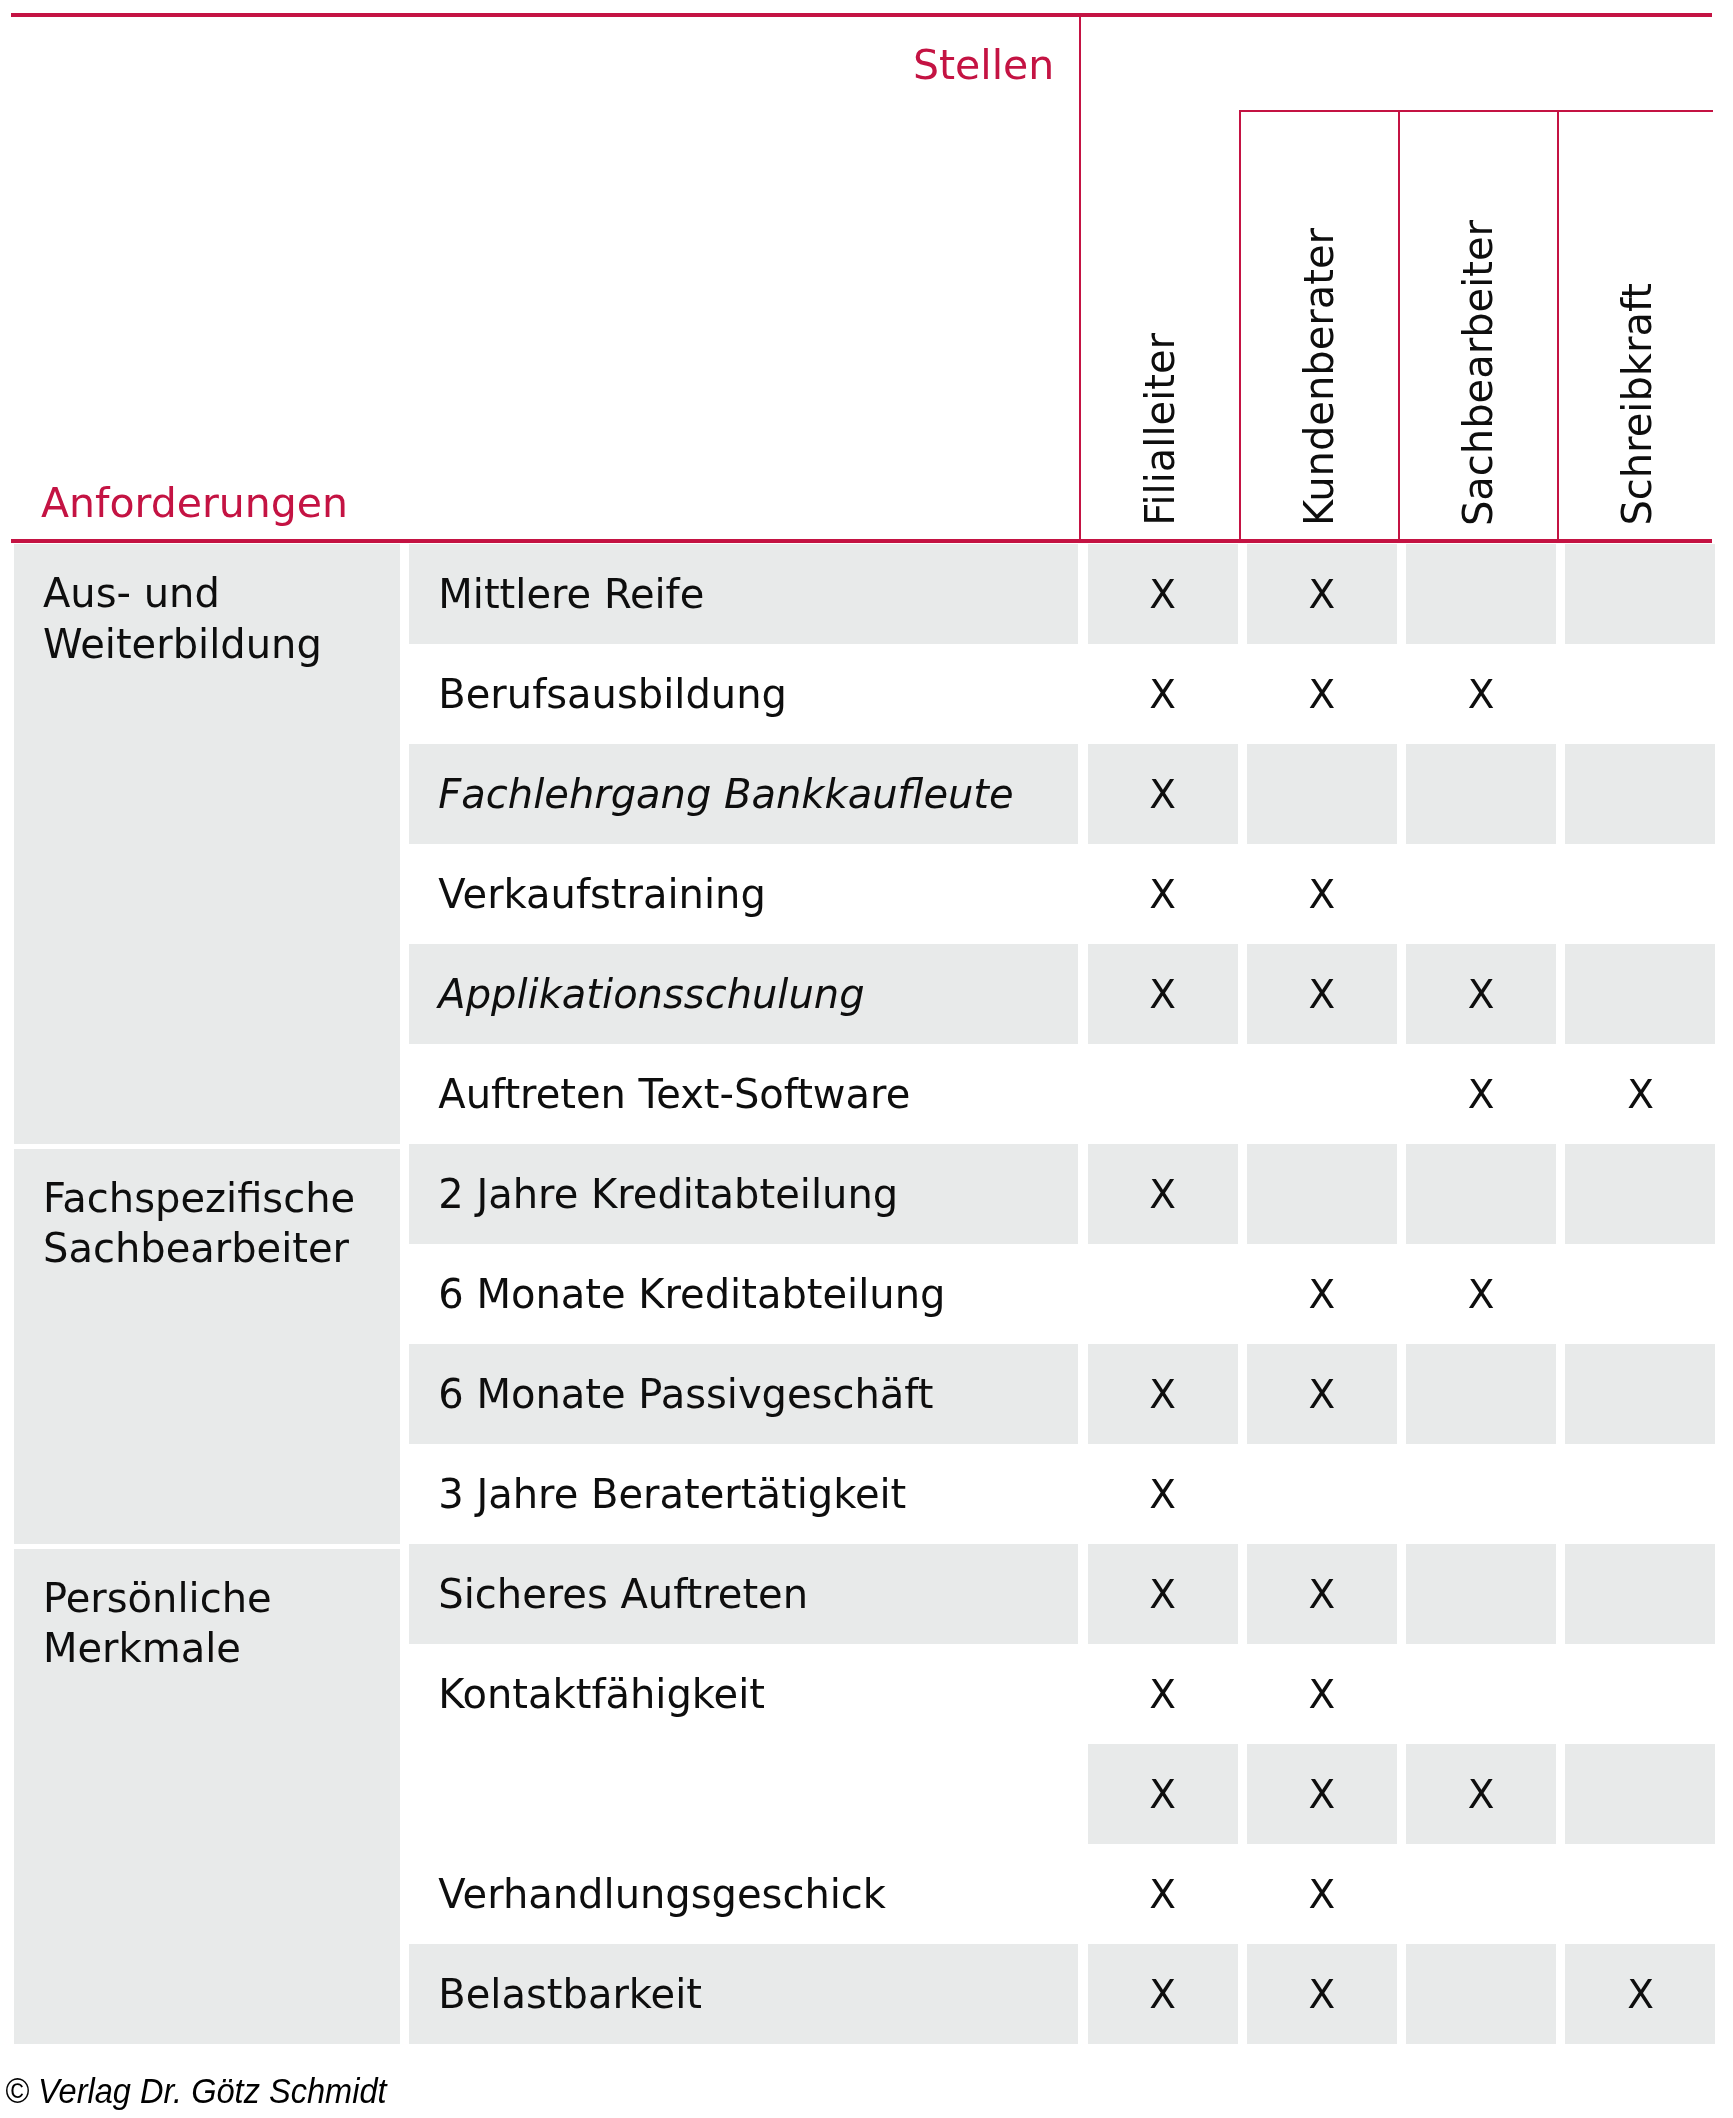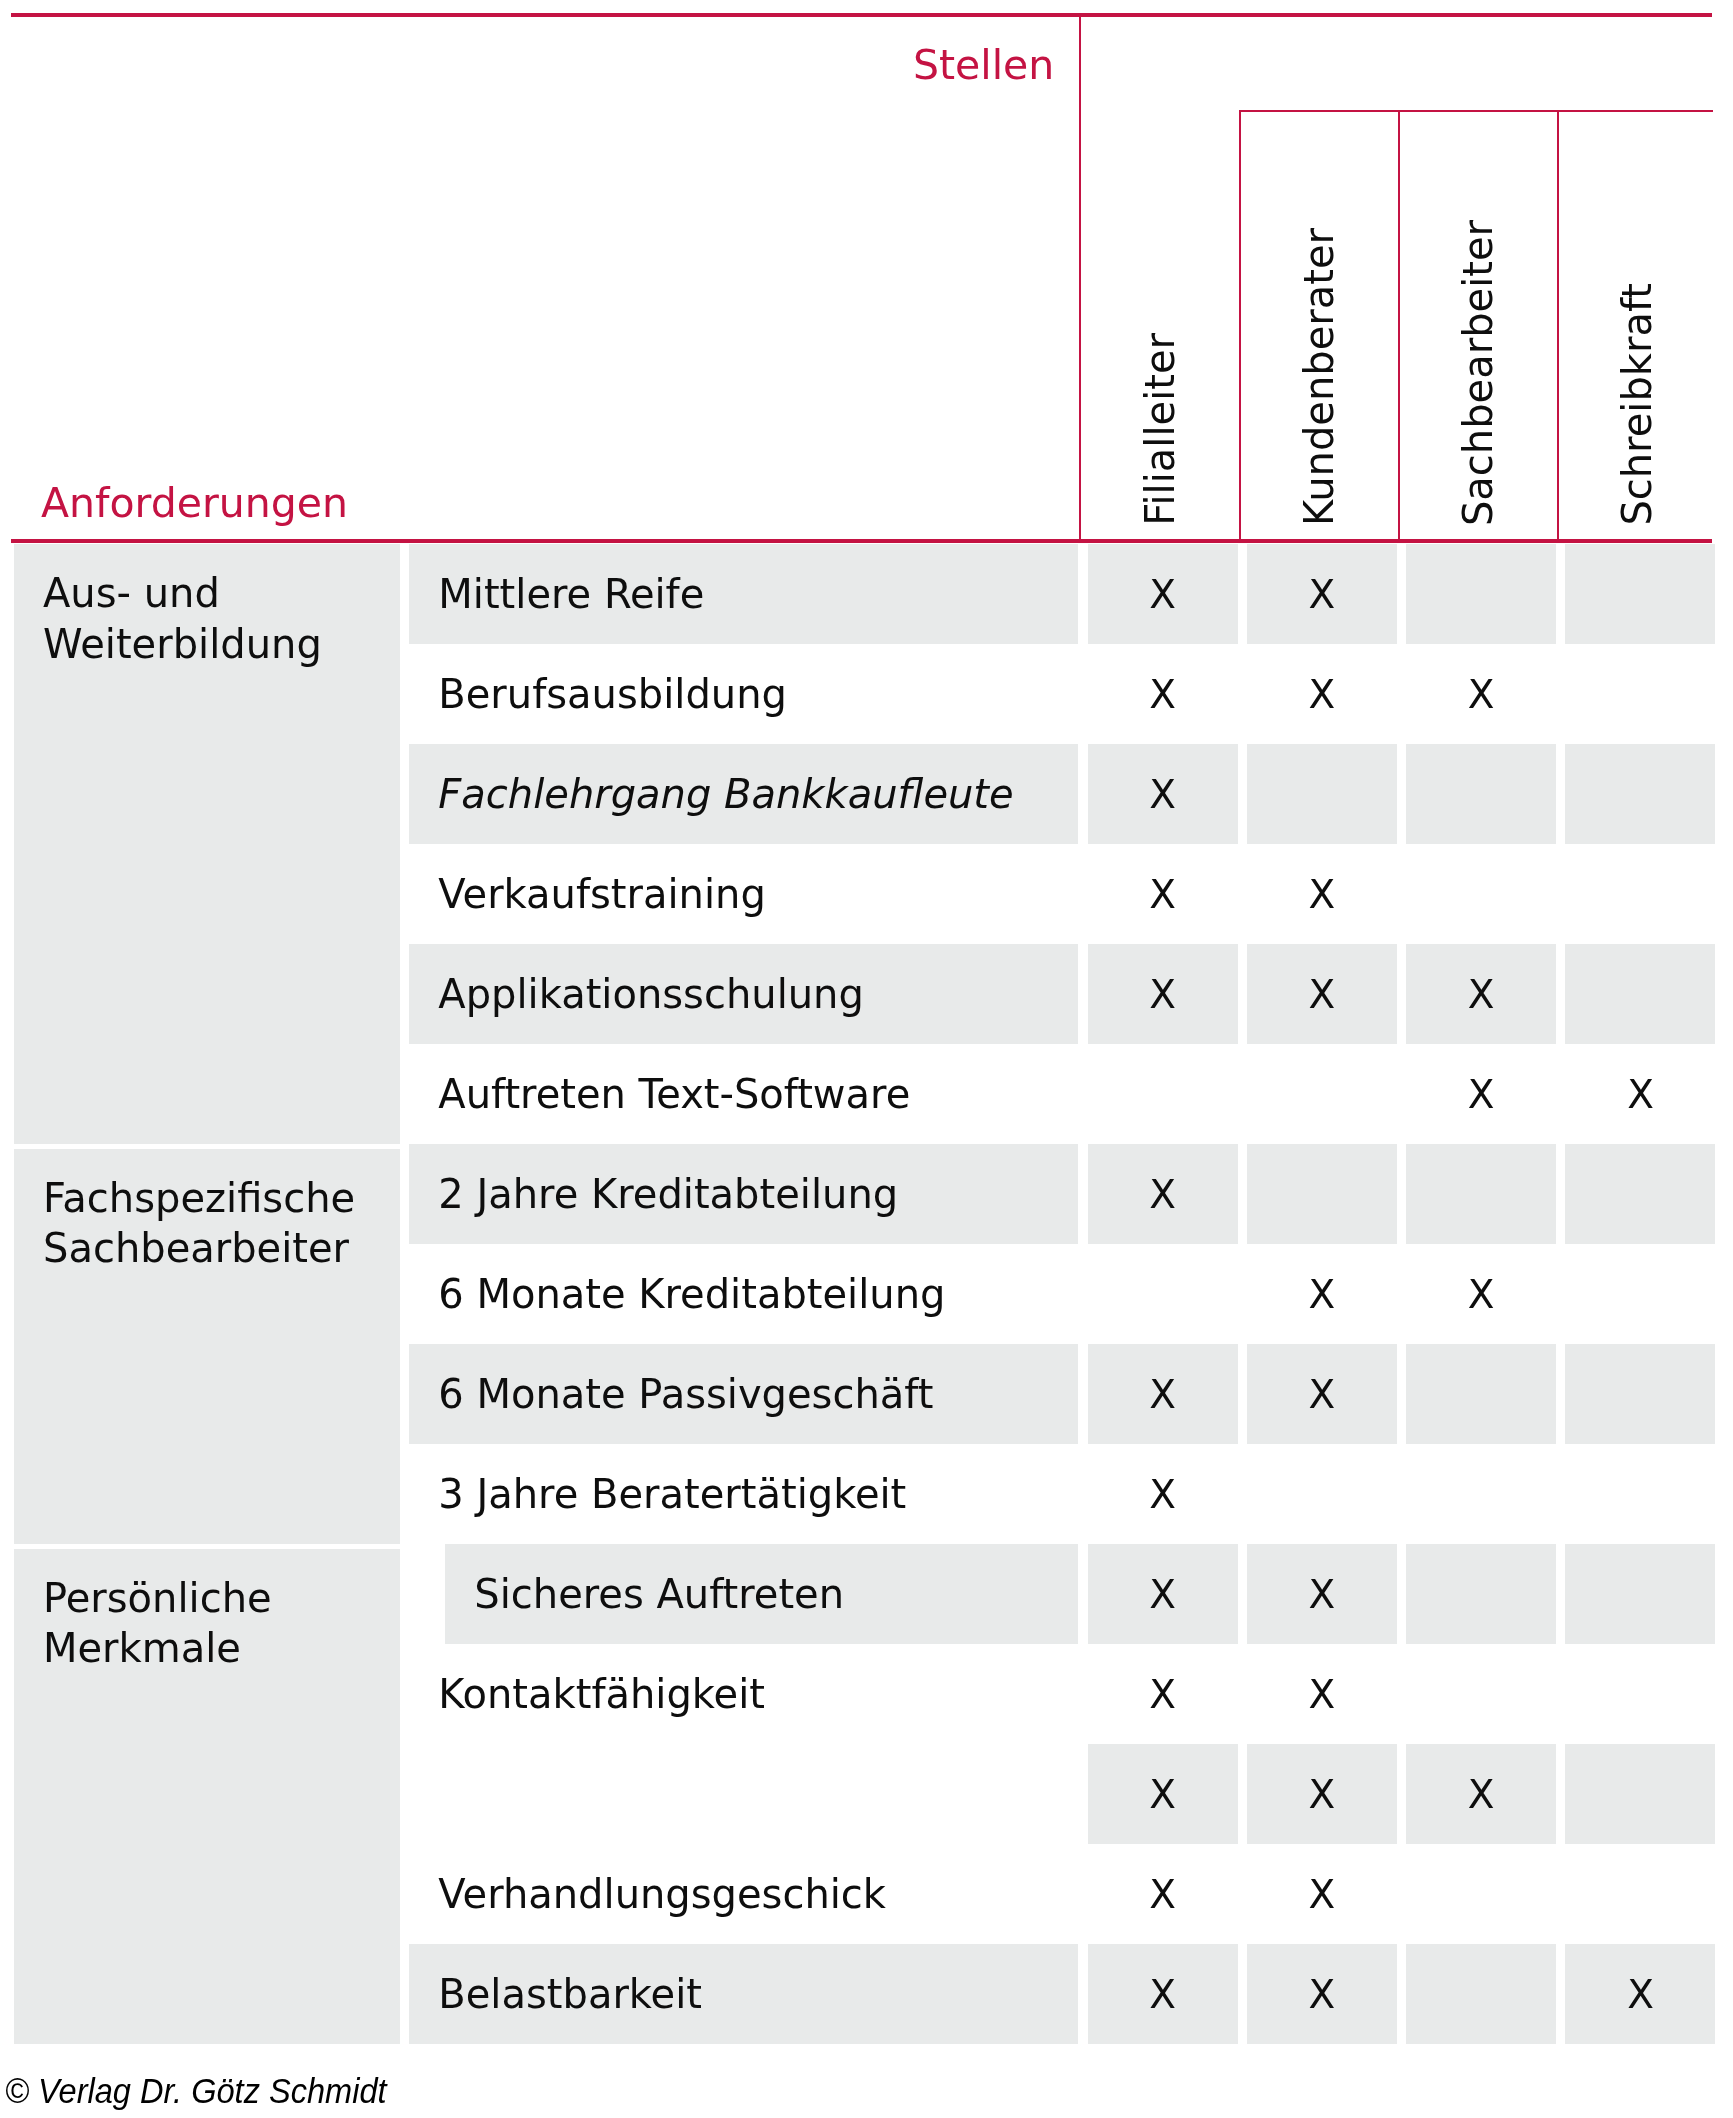--- a/index.html
+++ b/index.html
@@ -131,21 +131,21 @@
       <div class="cell lbl shaded" style="grid-row: 3; font-style: italic;">Fachlehrgang Bankkaufleute</div>
       <div class="cell mark shaded" style="grid-area: 3 / 3;">X</div>
       <div class="cell mark shaded" style="grid-area: 3 / 4;"></div>
       <div class="cell mark shaded" style="grid-area: 3 / 5;"></div>
       <div class="cell mark shaded" style="grid-area: 3 / 6;"></div>
       <div class="cell lbl" style="grid-row: 4;">Verkaufstraining</div>
       <div class="cell mark" style="grid-area: 4 / 3;">X</div>
       <div class="cell mark" style="grid-area: 4 / 4;">X</div>
       <div class="cell mark" style="grid-area: 4 / 5;"></div>
       <div class="cell mark" style="grid-area: 4 / 6;"></div>
-      <div class="cell lbl shaded" style="grid-row: 5;">Applikationsschulung</div>
+      <div class="cell lbl shaded" style="grid-row: 5; font-style: italic;">Applikationsschulung</div>
       <div class="cell mark shaded" style="grid-area: 5 / 3;">X</div>
       <div class="cell mark shaded" style="grid-area: 5 / 4;">X</div>
       <div class="cell mark shaded" style="grid-area: 5 / 5;">X</div>
       <div class="cell mark shaded" style="grid-area: 5 / 6;"></div>
       <div class="cell lbl" style="grid-row: 6;">Auftreten Text-Software</div>
       <div class="cell mark" style="grid-area: 6 / 3;"></div>
       <div class="cell mark" style="grid-area: 6 / 4;"></div>
       <div class="cell mark" style="grid-area: 6 / 5;">X</div>
       <div class="cell mark" style="grid-area: 6 / 6;">X</div>
       <div class="cell cat gap" style="grid-row: 7 / span 4;">Fachspezifische
@@ -165,21 +165,21 @@
       <div class="cell mark shaded" style="grid-area: 9 / 4;">X</div>
       <div class="cell mark shaded" style="grid-area: 9 / 5;"></div>
       <div class="cell mark shaded" style="grid-area: 9 / 6;"></div>
       <div class="cell lbl" style="grid-row: 10;">3 Jahre Beratertätigkeit</div>
       <div class="cell mark" style="grid-area: 10 / 3;">X</div>
       <div class="cell mark" style="grid-area: 10 / 4;"></div>
       <div class="cell mark" style="grid-area: 10 / 5;"></div>
       <div class="cell mark" style="grid-area: 10 / 6;"></div>
       <div class="cell cat gap" style="grid-row: 11 / span 5;">Persönliche
 Merkmale</div>
-      <div class="cell lbl shaded" style="grid-row: 11; margin-left: 36px;">Sicheres Auftreten</div>
+      <div class="cell lbl shaded" style="grid-row: 11;">Sicheres Auftreten</div>
       <div class="cell mark shaded" style="grid-area: 11 / 3;">X</div>
       <div class="cell mark shaded" style="grid-area: 11 / 4;">X</div>
       <div class="cell mark shaded" style="grid-area: 11 / 5;"></div>
       <div class="cell mark shaded" style="grid-area: 11 / 6;"></div>
       <div class="cell lbl" style="grid-row: 12;">Kontaktfähigkeit</div>
       <div class="cell mark" style="grid-area: 12 / 3;">X</div>
       <div class="cell mark" style="grid-area: 12 / 4;">X</div>
       <div class="cell mark" style="grid-area: 12 / 5;"></div>
       <div class="cell mark" style="grid-area: 12 / 6;"></div>
       <div class="cell mark shaded" style="grid-area: 13 / 3;">X</div>

